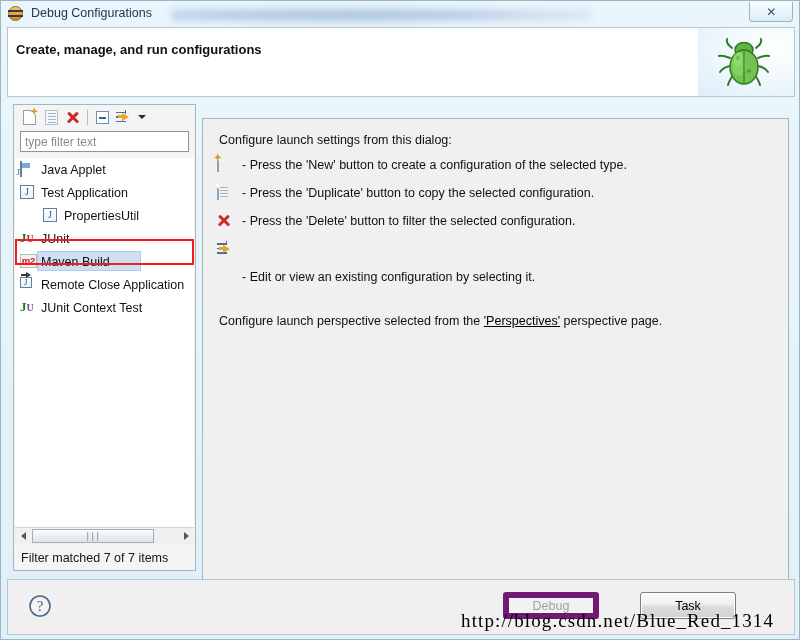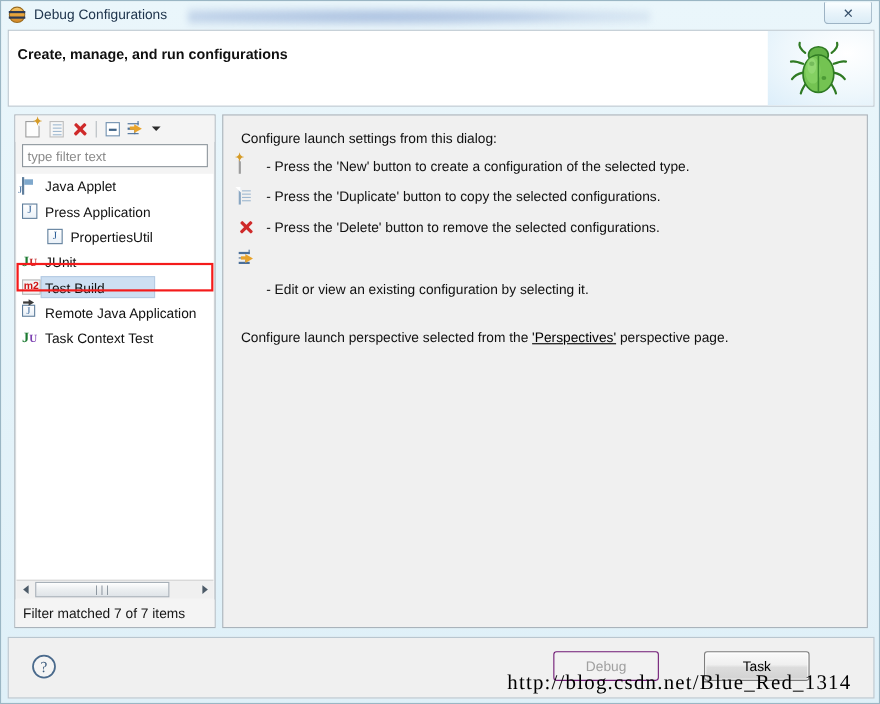--- a/index.html
+++ b/index.html
@@ -293,21 +293,21 @@
     padding-left: 7px;
     box-sizing: border-box;
     font-size: 12.5px;
     color: #151515;
     background: #f4f4f4;
   }
 
   
   #right-panel {
     position: absolute;
-    left: 201px; top: 103px;
+    left: 201px; top: 117px;
     width: 587px; height: 467px;
     background: #f0f0f0;
     border: 1px solid #a9b3bb;
     box-sizing: border-box;
     padding: 12px 14px;
   }
   #intro-line {
     font-size: 12.5px;
     color: #101010;
     margin: 2px 0 10px 2px;
@@ -365,21 +365,21 @@
     top: 12px;
     width: 96px; height: 27px;
     box-sizing: border-box;
     font-family: "Liberation Sans", sans-serif;
     font-size: 12.5px;
     display: flex; align-items: center; justify-content: center;
     border-radius: 3px;
   }
   #debug-btn {
     right: 195px;
-    border: 1px solid #701a75;
+    border: 6px solid #701a75;
     background: #f2f2f2;
     color: #a0a0a0;
     cursor: default;
   }
   #close-dlg-btn {
     right: 58px;
     border: 1px solid #7d7d7d;
     background: linear-gradient(180deg,#fafafa 0%, #efefef 45%, #dcdcdc 55%, #d2d2d2 100%);
     color: #000000;
     cursor: pointer;
@@ -674,21 +674,21 @@
         <span class="tree-icon"><span class="ic-applet"></span></span>
         <span class="tree-label">Java Applet</span>
       </div>
 
       <div class="tree-row">
         <span class="tree-icon">
             <span class="ic-javaapp">
               <span>J</span>
             </span>
           </span>
-        <span class="tree-label">Press Application</span>
+        <span class="tree-label">Test Application</span>
       </div>
 
       <div class="tree-row indent">
         <span class="tree-icon">
             <span class="ic-javaapp">
               <span>J</span>
             </span>
           </span>
         <span class="tree-label">PropertiesUtil</span>
       </div>
@@ -701,40 +701,40 @@
             </span>
           </span>
         <span class="tree-label">JUnit</span>
       </div>
 
       <div class="tree-row selected">
         <span class="sel-bg" style="width:104px"></span>
         <span class="tree-icon">
             <span class="ic-m2">m2</span>
           </span>
-        <span class="tree-label">Test Build</span>
+        <span class="tree-label">Maven Build</span>
       </div>
 
       <div class="tree-row">
         <span class="tree-icon">
           <span class="ic-remote"><span class="scr">
                 <span>J</span>
               </span><span class="arrbase"></span><span class="arr"></span></span>
         </span>
-        <span class="tree-label">Remote Java Application</span>
+        <span class="tree-label">Remote Close Application</span>
       </div>
 
       <div class="tree-row">
         <span class="tree-icon">
             <span class="ic-ju">
               <span class="j">J</span>
               <span class="u2">U</span>
             </span>
           </span>
-        <span class="tree-label">Task Context Test</span>
+        <span class="tree-label">JUnit Context Test</span>
       </div>
 
     </div>
 
     <div id="tree-hscroll">
       <div class="sb-arrow left">
           <i></i>
         </div>
       <div id="sb-thumb">
         <span>∣∣∣</span>
@@ -761,28 +761,28 @@
 
     <div class="bullet">
       <span class="bullet-icon">
         <span class="ico-page" style="margin-top:1px;border-color:#8aa7c2"><span class="fold"></span><span class="ico-dup-lines">
               <b></b>
               <b></b>
               <b></b>
               <b></b>
             </span></span>
       </span>
-      <span class="bullet-text">- Press the 'Duplicate' button to copy the selected configurations.</span>
+      <span class="bullet-text">- Press the 'Duplicate' button to copy the selected configuration.</span>
     </div>
 
     <div class="bullet">
       <span class="bullet-icon">
         <span class="ico-x" style="margin-top:2px"><i></i><u></u></span>
       </span>
-      <span class="bullet-text">- Press the 'Delete' button to remove the selected configurations.</span>
+      <span class="bullet-text">- Press the 'Delete' button to filter the selected configuration.</span>
     </div>
 
     <div class="bullet">
       <span class="bullet-icon">
         <span class="ico-filter" style="margin-top:1px">
           <b class="l1"></b><b class="l2"></b><b class="l3"></b>
           <span class="tick t1"></span><span class="tick t2"></span>
           <span class="arrowtail"></span><span class="arrow"></span>
         </span>
       </span>

